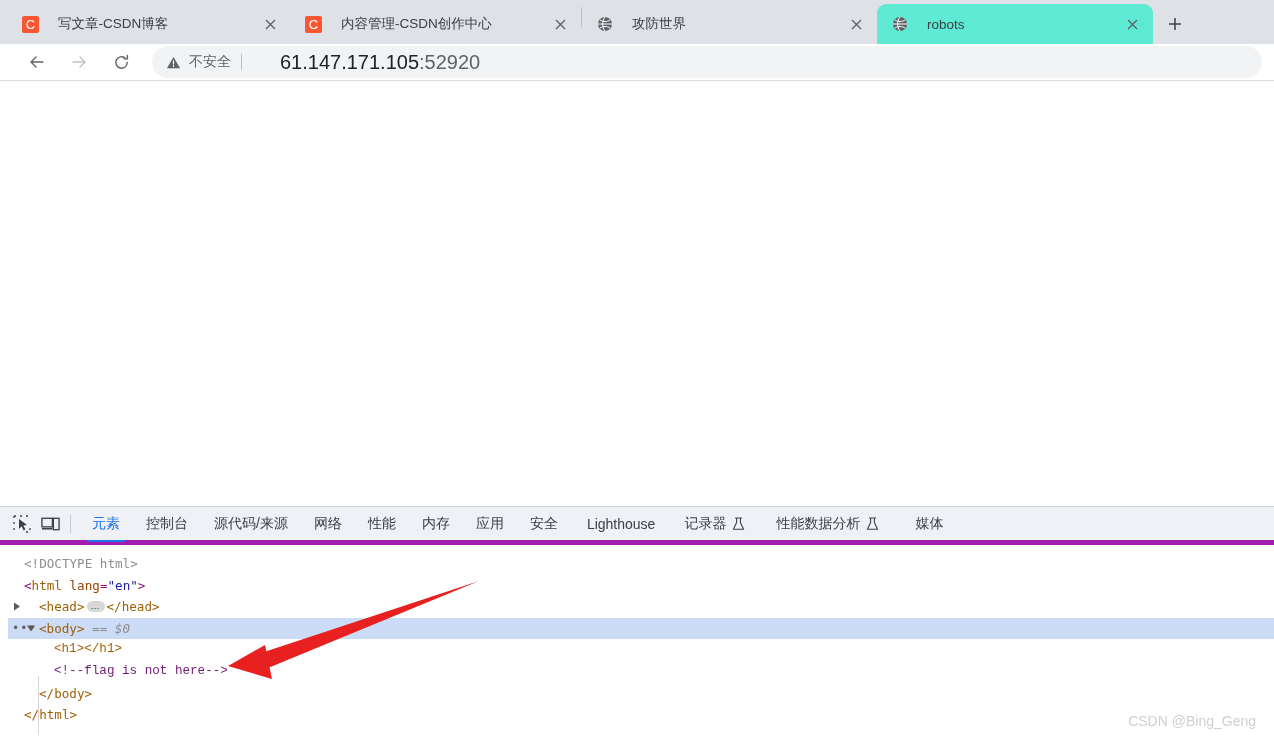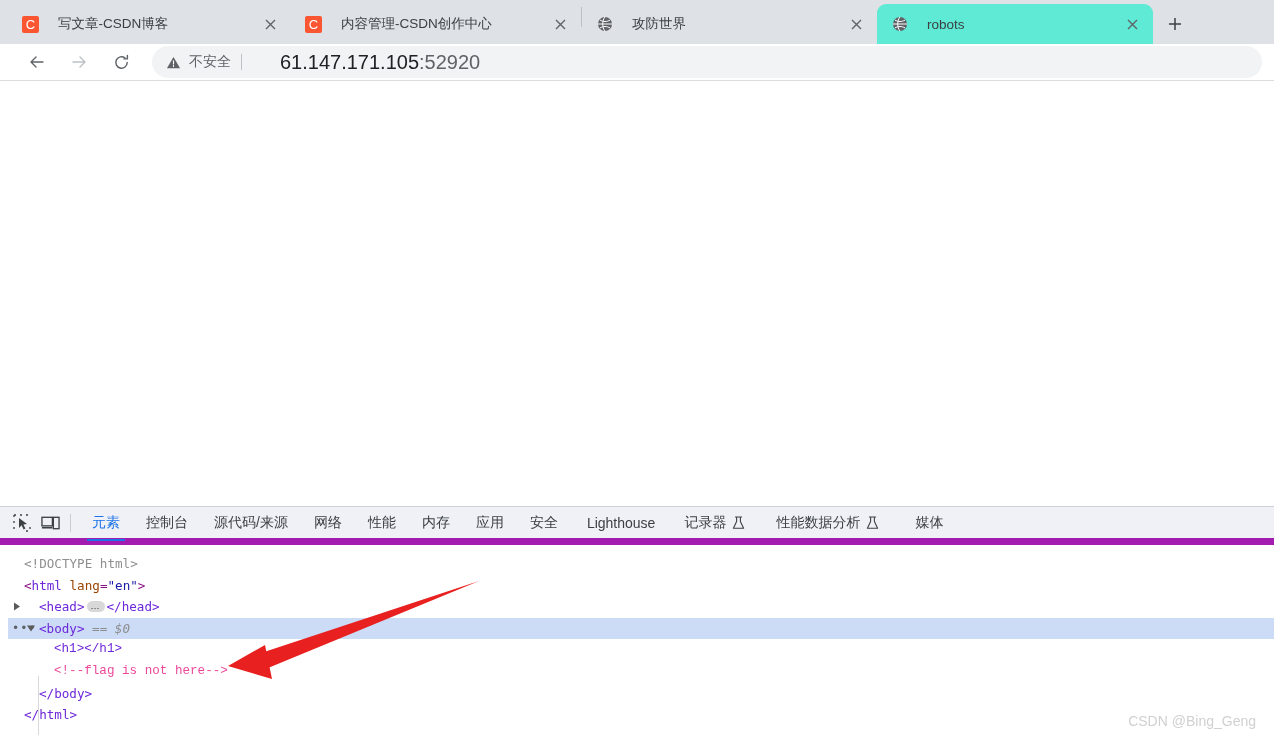--- a/index.html
+++ b/index.html
@@ -138,21 +138,21 @@
     width: 1274px; height: 231px;
     background: #ffffff;
     border-top: 1px solid #cdd0d8;
   }
   .dt-toolbar {
     height: 38px;
     background: #eff1f7;
     display: flex;
     align-items: center;
     padding-left: 8px;
-    border-bottom: 7px solid #a21caf;
+    border-bottom: 5px solid #a21caf;
   }
   .dt-icon {
     width: 28px; height: 26px;
     display: flex; align-items: center; justify-content: center;
     color: #3c4043;
   }
   .dt-vsep { width:1px; height:18px; background:#c9ccd4; margin: 0 8px 0 6px; }
   .dt-tab {
     height: 37px;
     display: flex; align-items: center;
@@ -182,25 +182,25 @@
     line-height: 21.6px;
     color: #202124;
   }
   .row { position: relative; height: 21.6px; white-space: pre; padding-left: 16px; }
   .row.indent1 { padding-left: 16px; }
   .row.indent2 { padding-left: 31px; }
   .row.indent3 { padding-left: 46px; font-family: Liberation Mono, monospace; }
   .row.selected { background: #ccdcf7; }
 
   .punct { color: #881280; }
-  .tagname { color: #6d28d9; }
+  .tagname { color: #a16207; }
   .attrname { color: #994500; }
   .attrval { color: #1a1aa6; }
   .doctype { color: #8f8f8f; }
-  .comment { color: #ec4899; }
+  .comment { color: #701a75; }
   .dollar { color: #8c8c8c; font-style: italic; }
 
   .caret {
     position: absolute;
     left: 4px; top: 50%;
     transform: translateY(-50%);
     width: 10px; height: 10px;
     display: flex; align-items: center; justify-content: center;
     color: #5a5a5a;
   }

